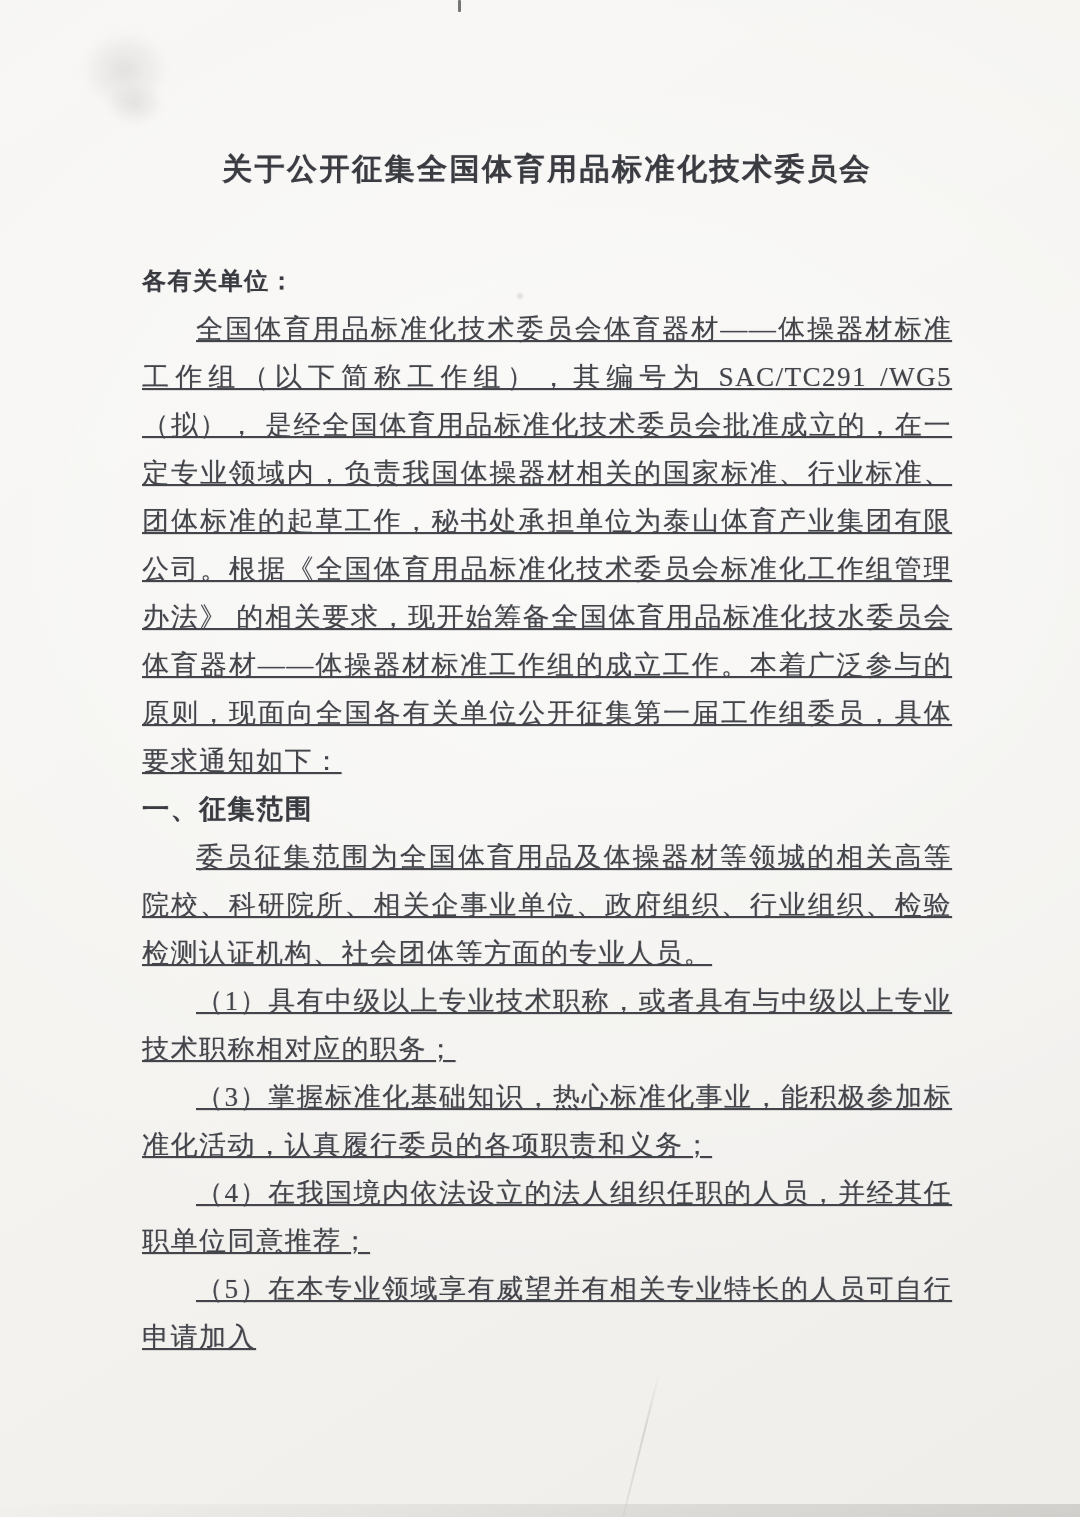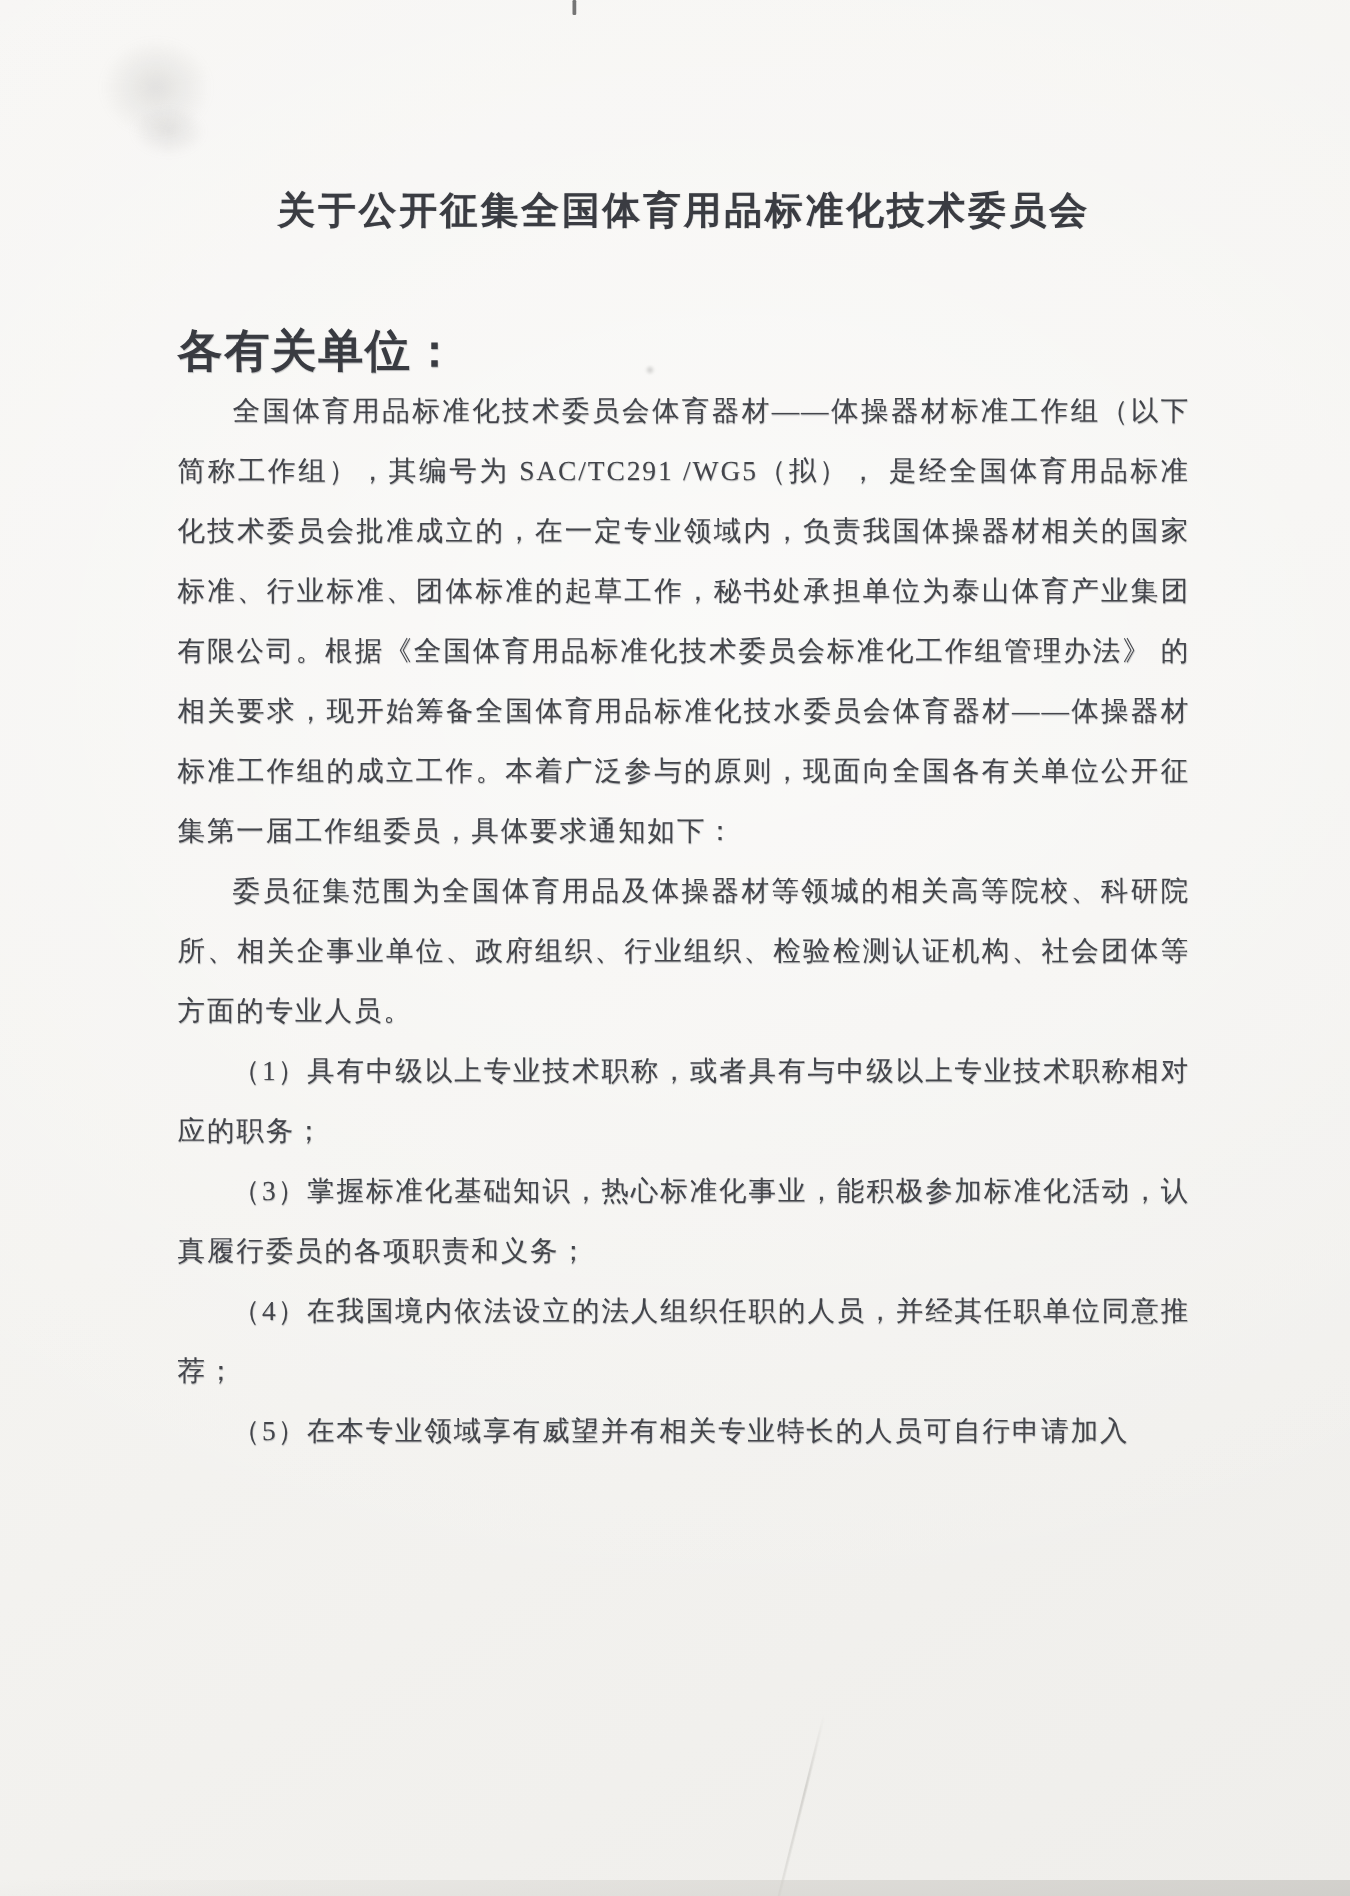--- a/index.html
+++ b/index.html
@@ -30,33 +30,34 @@
     font-size: 30px;
     font-weight: bold;
     text-align: center;
     letter-spacing: 2.5px;
     line-height: 57px;
     color: #3a3c42;
   }
   .title .tline { display: block; }
   .salutation {
     margin: 0;
-    font-size: 36px;
+    font-size: 24px;
     font-weight: bold;
     line-height: 48px;
     letter-spacing: 1.5px;
     color: #393b41;
   }
   .para {
     margin: 0;
-    font-size: 22px;
+    font-size: 27px;
     line-height: 48px;
     letter-spacing: 1.5px;
     text-align: justify;
     color: #43454b;
+    text-decoration: underline;
   }
   .indent { text-indent: 2em; }
   .heading {
     margin: 0;
     font-size: 27px;
     font-weight: bold;
     line-height: 48px;
     letter-spacing: 1.5px;
     color: #393b41;
   }
@@ -105,20 +106,21 @@
   <div class="artifact edge-bottom"></div>
 
   <h1 class="title">
     <span class="tline">关于公开征集全国体育用品标准化技术委员会</span>
   </h1>
 
   <p class="salutation">各有关单位：</p>
 
   <p class="para indent">全国体育用品标准化技术委员会体育器材——体操器材标准工作组（以下简称工作组），其编号为 SAC/TC291 /WG5（拟）， 是经全国体育用品标准化技术委员会批准成立的，在一定专业领域内，负责我国体操器材相关的国家标准、行业标准、团体标准的起草工作，秘书处承担单位为泰山体育产业集团有限公司。根据《全国体育用品标准化技术委员会标准化工作组管理办法》 的相关要求，现开始筹备全国体育用品标准化技水委员会体育器材——体操器材标准工作组的成立工作。本着广泛参与的原则，现面向全国各有关单位公开征集第一届工作组委员，具体要求通知如下：</p>
 
+  <h2 class="heading">一、征集范围</h2>
   <p class="para indent">委员征集范围为全国体育用品及体操器材等领城的相关高等院校、科研院所、相关企事业单位、政府组织、行业组织、检验检测认证机构、社会团体等方面的专业人员。</p>
 
   <p class="para indent">（1）具有中级以上专业技术职称，或者具有与中级以上专业技术职称相对应的职务；</p>
   <p class="para indent">（3）掌握标准化基础知识，热心标准化事业，能积极参加标准化活动，认真履行委员的各项职责和义务；</p>
   <p class="para indent">（4）在我国境内依法设立的法人组织任职的人员，并经其任职单位同意推荐；</p>
   <p class="para indent">（5）在本专业领域享有威望并有相关专业特长的人员可自行申请加入</p>
 
 </div>
 
 </body></html>

